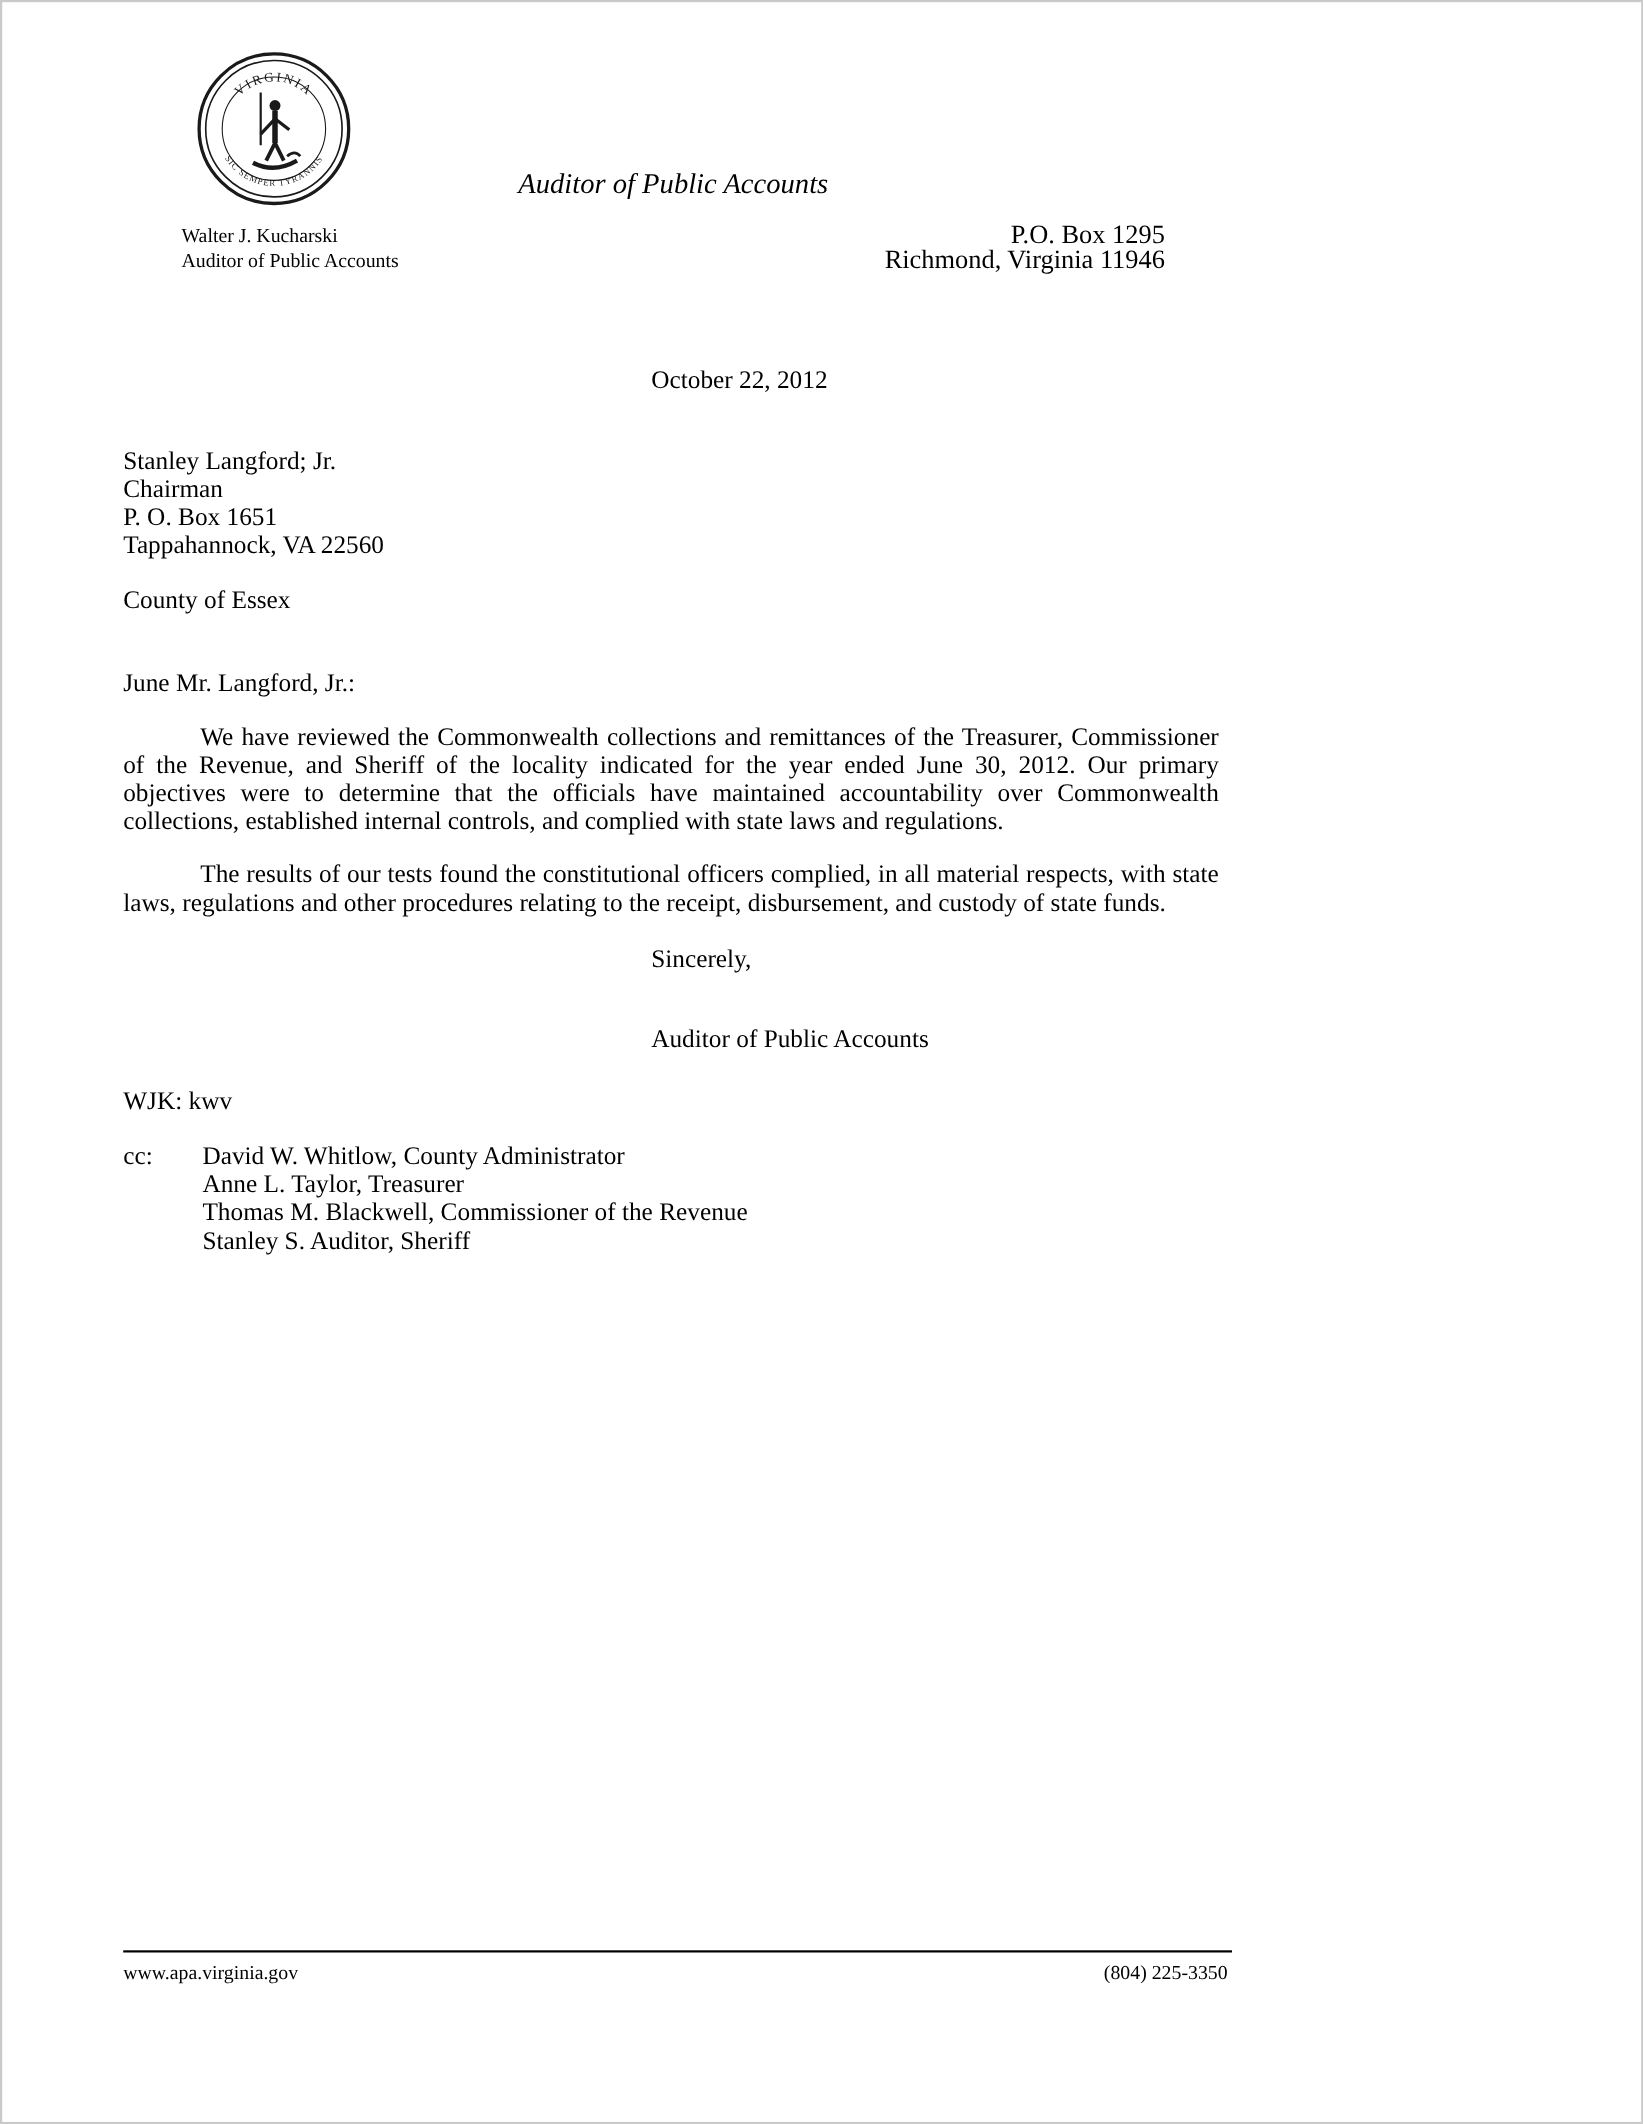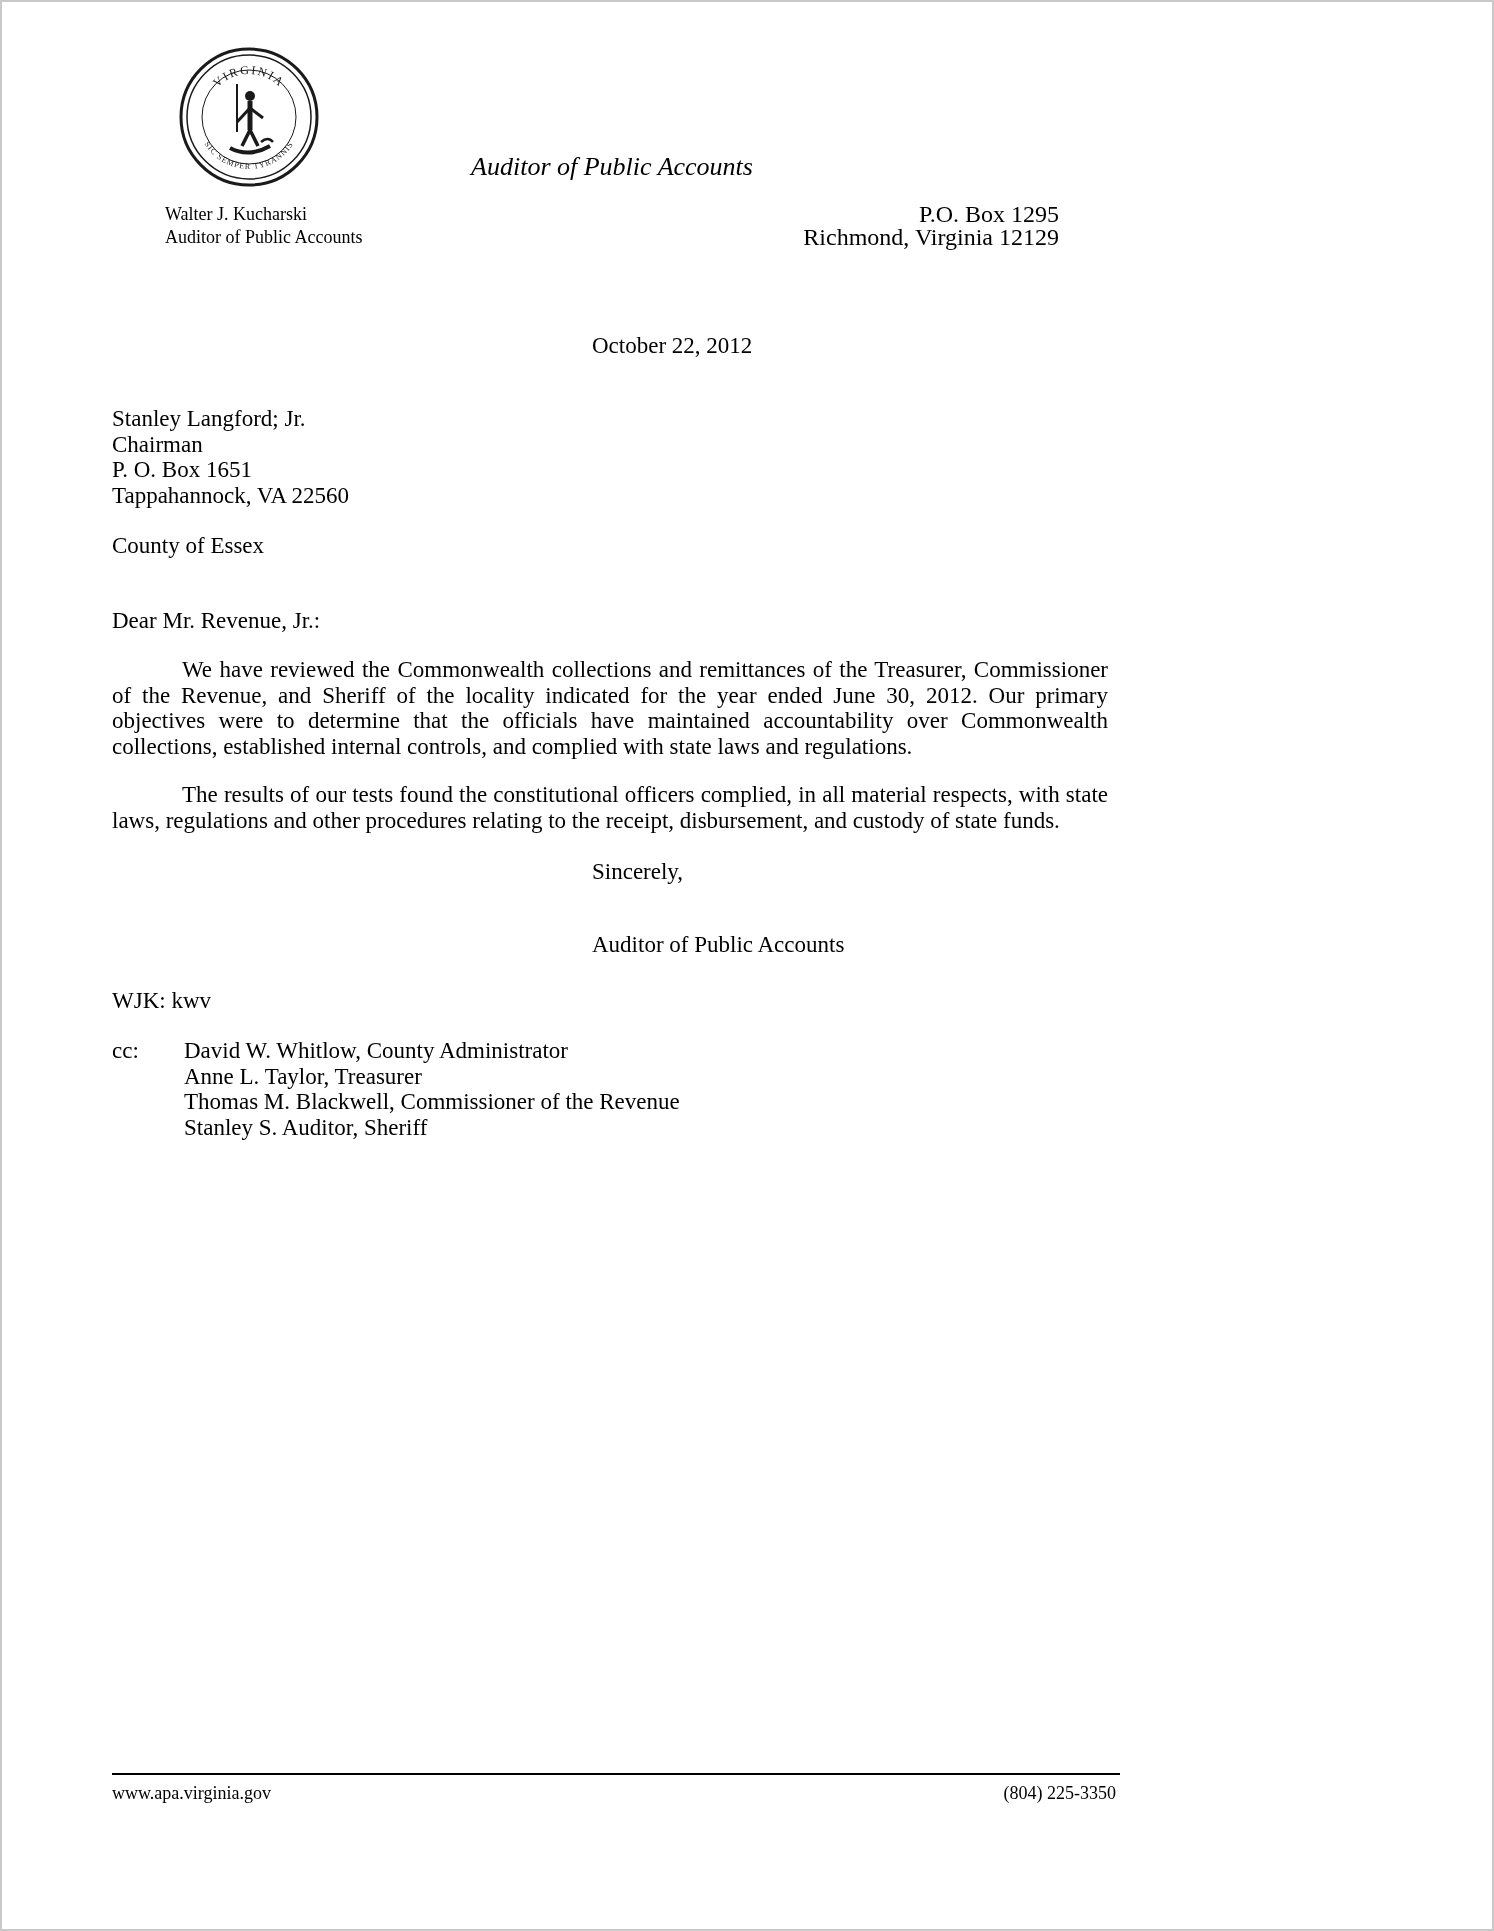--- a/index.html
+++ b/index.html
@@ -170,35 +170,35 @@
 
   <div class="letterhead-subtitle">Auditor of Public Accounts</div>
 
   <div class="hdr-left">
     <div>Walter J. Kucharski</div>
     <div>Auditor of Public Accounts</div>
   </div>
 
   <div class="hdr-right">
     <div>P.O. Box 1295</div>
-    <div>Richmond, Virginia 12129</div>
+    <div>Richmond, Virginia 11946</div>
   </div>
 
   <div class="date-line body-text">October 22, 2012</div>
 
   <div class="recipient-block body-text">
     <div>Stanley Langford; Jr.</div>
     <div>Chairman</div>
     <div>P. O. Box 1651</div>
     <div>Tappahannock, VA 22560</div>
   </div>
 
   <div class="locality-line body-text">County of Essex</div>
 
-  <div class="salutation-line body-text">Dear Mr. Revenue, Jr.:</div>
+  <div class="salutation-line body-text">June Mr. Langford, Jr.:</div>
 
   <div class="para para-1 body-text">We have reviewed the Commonwealth collections and remittances of the Treasurer, Commissioner of the Revenue, and Sheriff of the locality indicated for the year ended June 30, 2012.  Our primary objectives were to determine that the officials have maintained accountability over Commonwealth collections, established internal controls, and complied with state laws and regulations.</div>
 
   <div class="para para-2 body-text">The results of our tests found the constitutional officers complied, in all material respects, with state laws, regulations and other procedures relating to the receipt, disbursement, and custody of state funds.</div>
 
   <div class="closing-line body-text">Sincerely,</div>
 
   <div class="signer-line body-text">Auditor of Public Accounts</div>
 
   <div class="reference-line body-text">WJK: kwv</div>

